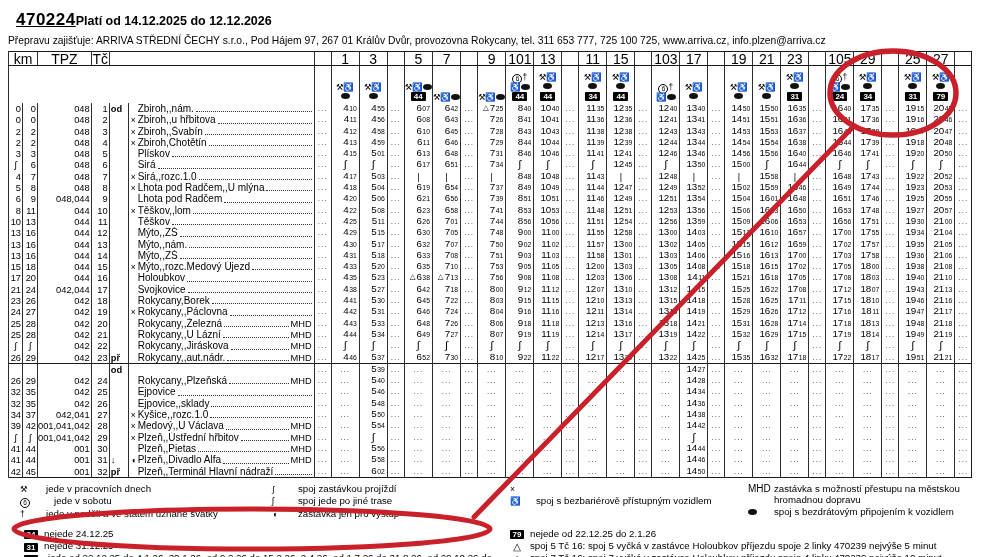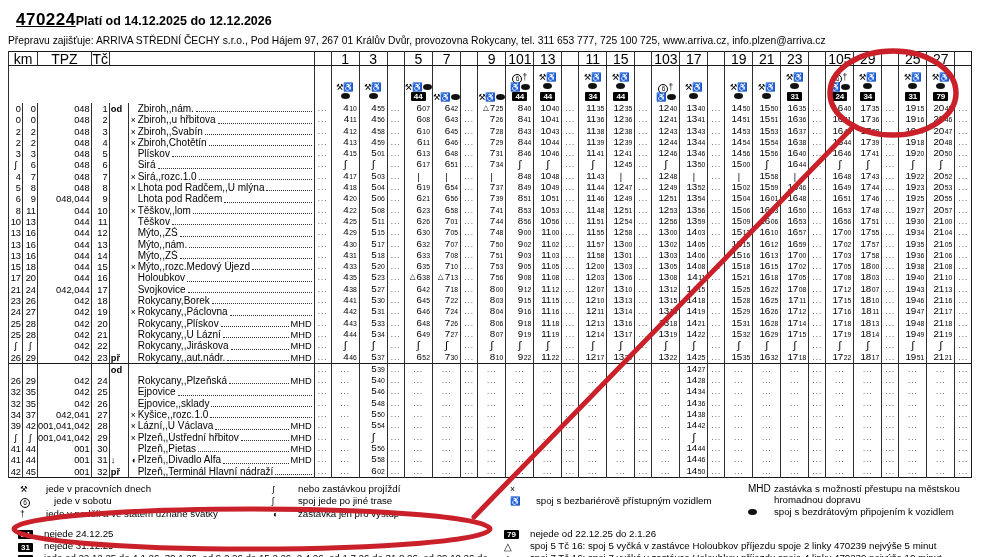--- a/index.html
+++ b/index.html
@@ -49,21 +49,21 @@
   .legend{display:flex;margin:5px 0 0 18px;font-size:9.7px;line-height:11.5px;}
   .lgroup{display:flex;flex-direction:column;}
   .litem{display:flex;}
   .licon{flex:0 0 26px;text-align:left;padding-left:2px;}
   .ltext{padding-right:8px;}
   .lg1{width:252px;} .lg2{width:238px;} .lg3{width:238px;} .lg4{width:236px;}
   .mhdword{font-weight:normal;font-size:10px;}
   
   .notes{display:flex;margin:7px 0 0 18px;font-size:9.7px;line-height:11.3px;}
   .ncol-l{width:478px;} .ncol-r{flex:1;padding-left:8px;}
-  .nitem{display:flex;margin-bottom:0.5px;}
+  .nitem{display:flex;margin-bottom:0.5px;text-align:center;}
   .nicon{flex:0 0 26px;padding-top:0.5px;}
   .ntext{white-space:normal;}
   .ntri{font-size:10px;}
   svg.redink{position:absolute;left:0;top:0;pointer-events:none;}
 </style>
 </head>
 <body>
 
 <div class="hdr">
   <span class="lineno">470224</span>
@@ -1016,21 +1016,21 @@
         </tr>
         <tr>
           <td class="numc">25</td>
           <td class="numc">28</td>
           <td class="numc">042</td>
           <td class="numc">20</td>
           <td class="prec"></td>
           <td class="stc">
             <div class="st">
               <span class="flag"></span>
-              <span class="sname">Rokycany,,Plískov</span>
+              <span class="sname">Rokycany,,Železná</span>
               <span class="dots"></span>
               <span class="mhd">MHD</span>
             </div>
           </td>
           <td class="cc tleft"><span class="dotfill">...</span></td>
           <td class="time"><span class="h">4</span><span class="min">43</span></td>
           <td class="time"><span class="h">5</span><span class="min">33</span></td>
           <td class="cc"><span class="dotfill">...</span></td>
           <td class="time"><span class="h">6</span><span class="min">48</span></td>
           <td class="time"><span class="h">7</span><span class="min">26</span></td>
@@ -1389,21 +1389,21 @@
         </tr>
         <tr>
           <td class="numc">39</td>
           <td class="numc">42</td>
           <td class="numc">001,041,042</td>
           <td class="numc">28</td>
           <td class="prec"></td>
           <td class="stc">
             <div class="st">
               <span class="flag">×</span>
-              <span class="sname">Lázní,,U Václava</span>
+              <span class="sname">Medový,,U Václava</span>
               <span class="dots"></span>
               <span class="mhd">MHD</span>
             </div>
           </td>
           <td class="cc tleft"><span class="dotfill">...</span></td>
           <td class="cc"><span class="dotfill">...</span></td>
           <td class="time"><span class="h">5</span><span class="min">54</span></td>
           <td class="cc"><span class="dotfill">...</span></td>
           <td class="cc"><span class="dotfill">...</span></td>
           <td class="cc"><span class="dotfill">...</span></td>
@@ -1610,21 +1610,21 @@
         <span class="ltext" style="white-space: normal; padding-left: 8px;">jede v sobotu</span>
       </div>
       <div class="litem">
         <span class="licon"><span class="glyph">†</span></span>
         <span class="ltext" style="white-space: normal;">jede v neděli a ve státem uznané svátky</span>
       </div>
     </div>
     <div class="lgroup lg2">
       <div class="litem">
         <span class="licon"><span class="glyph">∫</span></span>
-        <span class="ltext" style="white-space: normal;">nebo zastávkou projíždí</span>
+        <span class="ltext" style="white-space: normal;">spoj zastávkou projíždí</span>
       </div>
       <div class="litem">
         <span class="licon"><span class="glyph">ʃ</span></span>
         <span class="ltext" style="white-space: normal;">spoj jede po jiné trase</span>
       </div>
       <div class="litem">
         <span class="licon"><span class="glyph">◖</span></span>
         <span class="ltext" style="white-space: normal;">zastávka jen pro výstup</span>
       </div>
     </div>

